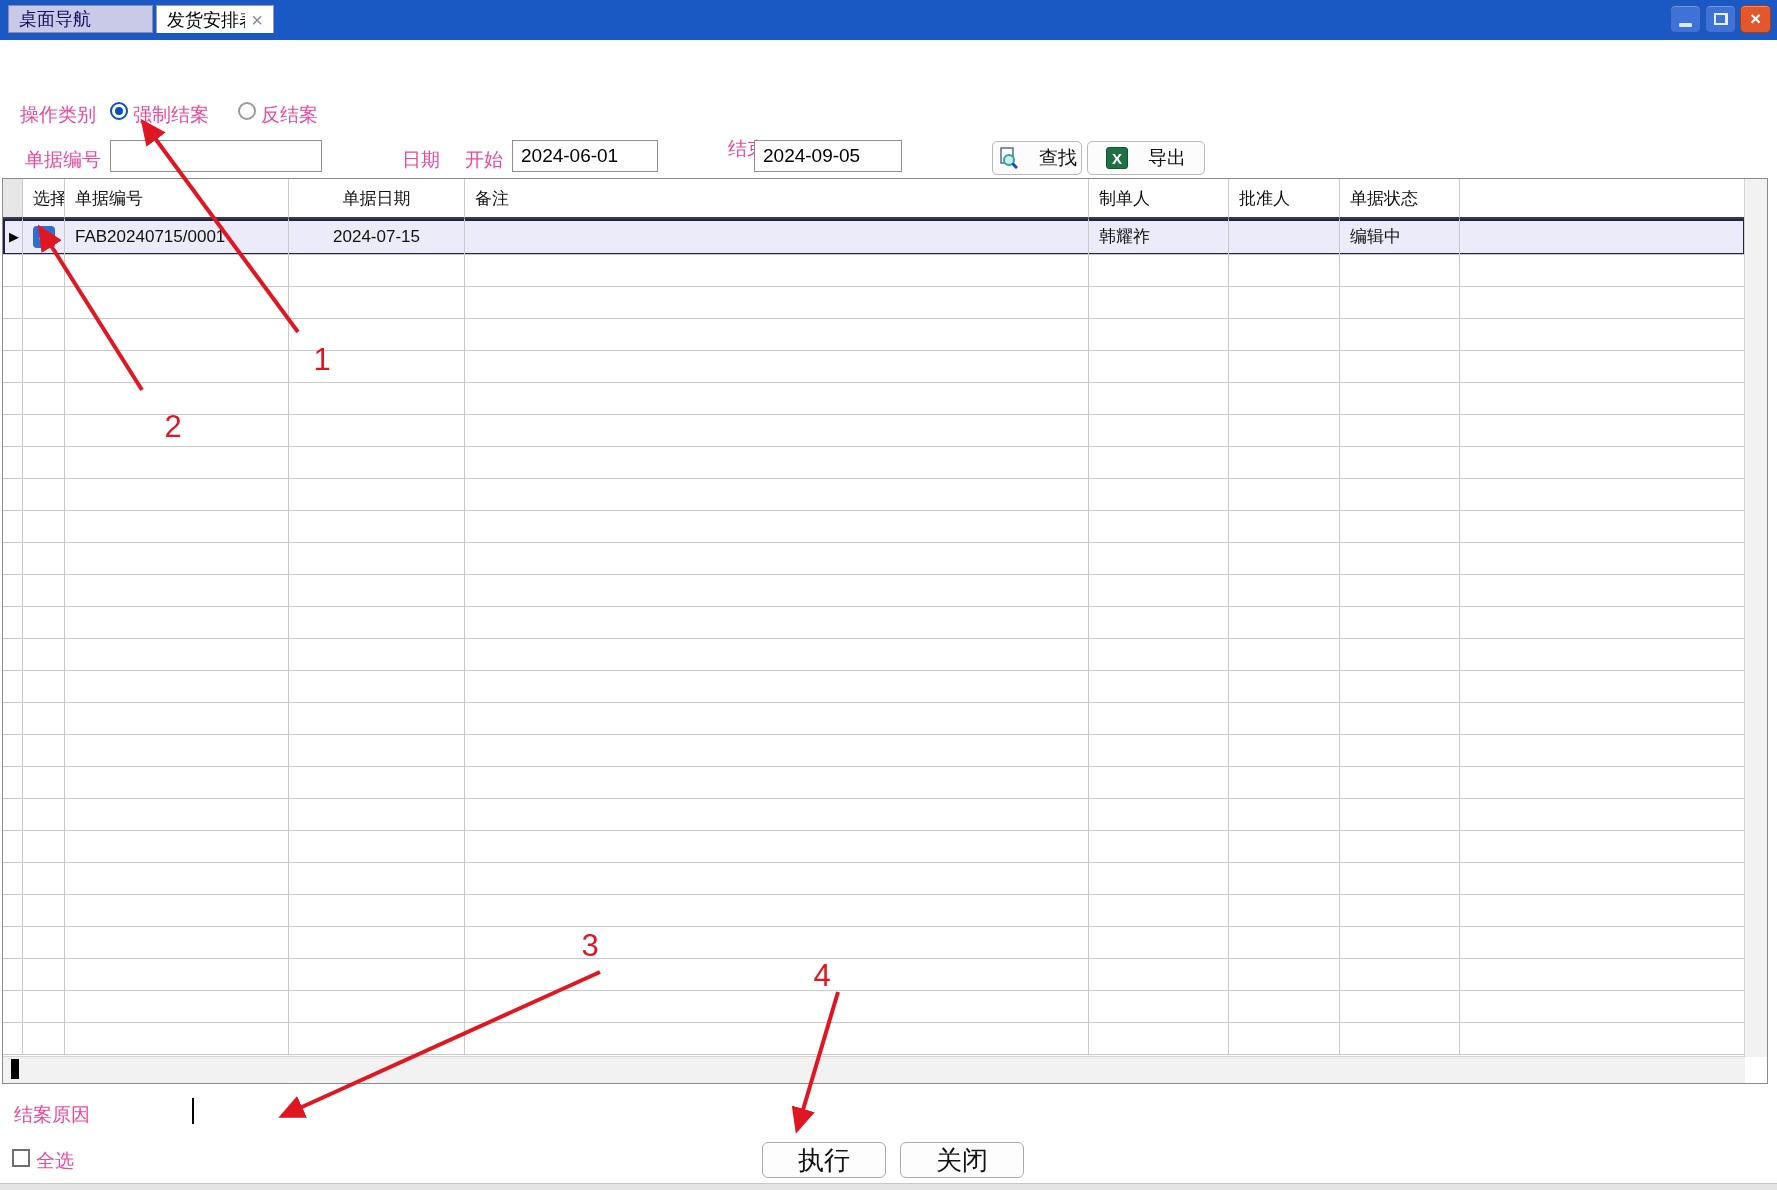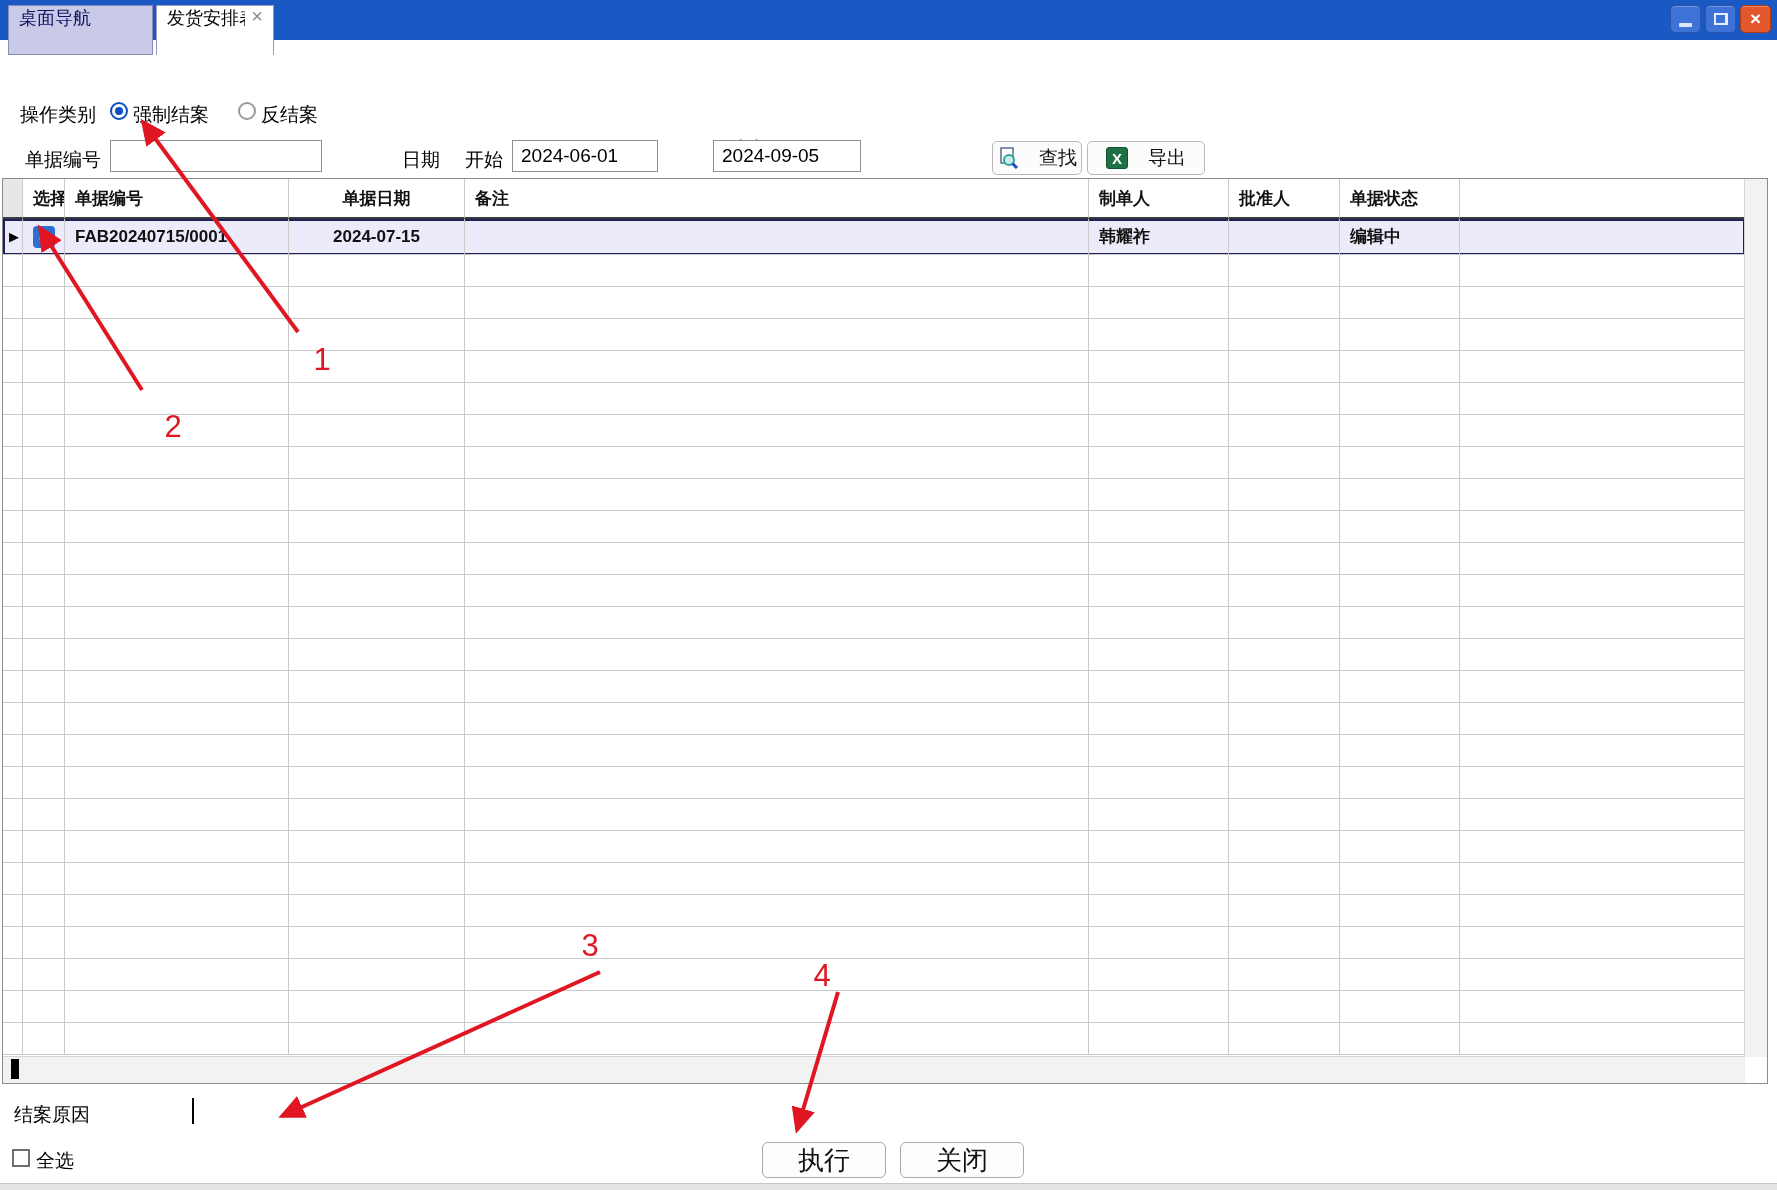--- a/index.html
+++ b/index.html
@@ -1,50 +1,50 @@
 <!DOCTYPE html>
 <html><head>
 <meta charset="utf-8">
 <style>
   html,body{margin:0;padding:0;background:#FFFFFF;}
   body{font-family:"Liberation Sans","DejaVu Sans",sans-serif;color:#111;}
   #app{position:relative;width:1777px;height:1190px;background:#FFF;overflow:hidden;}
 
   
   .tabbar{position:absolute;left:0;top:0;width:1777px;height:40px;background:#1A58C4;}
-  .tab{position:absolute;top:5px;height:50px;display:flex;align-items:flex-start;padding:0 10px;
+  .tab{position:absolute;top:5px;height:28px;display:flex;align-items:center;padding:0 10px;
        font-size:18px;box-sizing:border-box;}
   .tab.inactive{left:8px;width:145px;background:#C9C9E8;color:#101060;border:1px solid #8A8AB8;}
   .tab.active{left:156px;width:118px;background:#FFFFFF;color:#000;border:1px solid #9A9AC0;border-bottom:none;}
   .tab .lbl{white-space:nowrap;overflow:hidden;}
   .tabclose{margin-left:6px;color:#8A8A9A;font-size:20px;line-height:20px;}
   .wincontrols{position:absolute;right:6px;top:5px;display:flex;gap:4px;}
   .winbtn{width:31px;height:28px;border-radius:5px;display:flex;align-items:center;justify-content:center;box-sizing:border-box;}
   .winbtn.blue{background:#3E72D6;border:1px solid #2A55A8;box-shadow:inset 0 1px 0 #6D96E4;}
   .winbtn.red{background:#E2572B;border:1px solid #AC3A12;box-shadow:inset 0 1px 0 #F08B62;color:#FFF;font-weight:bold;font-size:19px;}
   .glyph-min{display:block;width:13px;height:4px;background:#DCE6F8;border-radius:1px;margin-top:12px;}
   .glyph-rest{position:relative;display:block;width:14px;height:12px;}
   .glyph-rest:before{content:"";position:absolute;right:0;top:0;width:9px;height:8px;border:2px solid #E8EEFB;}
   .glyph-rest:after{content:"";position:absolute;left:0;bottom:0;width:9px;height:8px;border:2px solid #E8EEFB;background:#3E72D6;}
 
   
-  .flabel{position:absolute;font-size:19px;color:#000000;}
+  .flabel{position:absolute;font-size:19px;color:#ec4899;}
   .radio{position:absolute;width:18px;height:18px;border-radius:50%;box-sizing:border-box;background:#FFF;}
   .radio.on{border:2px solid #0B4FC4;}
   .radio.on:after{content:"";position:absolute;left:3px;top:3px;width:8px;height:8px;border-radius:50%;background:#0B4FC4;}
   .radio.off{border:2px solid #9A9A9A;}
   .tinput{position:absolute;box-sizing:border-box;border:1px solid #8F8F8F;background:#FFF;
           font-size:19px;font-family:inherit;padding:0 8px;color:#000;}
   .toolbtn{position:absolute;height:34px;box-sizing:border-box;border:1px solid #B9B9B9;border-radius:5px;
            background:#FCFCFC;display:flex;align-items:center;justify-content:center;gap:20px;font-size:19px;}
   .xlicon{width:20px;height:20px;background:#1E7145;border:1px solid #145231;border-radius:3px;color:#FFF;
           font-weight:bold;font-size:15px;display:flex;align-items:center;justify-content:center;}
 
   
-  .tablewrap{position:absolute;left:2px;top:178px;width:1764px;height:904px;border:1px solid #8C8C8C;background:#FFF;font-weight:bold;}
+  .tablewrap{position:absolute;left:2px;top:178px;width:1764px;height:904px;border:1px solid #8C8C8C;background:#FFF;}
   .gridarea{position:absolute;left:0;top:0;width:1742px;height:878px;overflow:hidden;}
   .grid-row{display:grid;grid-template-columns:20px 42px 224px 176px 624px 140px 111px 120px 285px;}
   .grid-row > div{border-right:1px solid #C9C9C9;border-bottom:1px solid #C9C9C9;box-sizing:border-box;
                   overflow:hidden;white-space:nowrap;}
   .hrow{height:40px;font-size:17px;}
   .hrow > div{display:flex;align-items:center;padding-left:10px;border-bottom:2px solid #3C3C3C;}
   .hrow > div.ind{background:#E7E7E7;padding-left:0;}
   .hrow > div.ctr{justify-content:center;padding-left:0;}
   .drow{height:36px;font-size:17px;background:#EBEBF9;box-shadow:inset 0 0 0 2px #20205A;position:relative;}
   .drow > div{display:flex;align-items:center;padding-left:10px;}
@@ -101,21 +101,21 @@
   <div class="radio off" style="left:238px;top:102px;"></div>
   <div class="flabel" style="left:261px;top:102px;">反结案</div>
 
   <div class="flabel" style="left:25px;top:147px;">单据编号</div>
   <input class="tinput" style="left: 110px; top: 140px; width: 212px; height: 32px;" value="">
 
   <div class="flabel" style="left:402px;top:147px;">日期</div>
   <div class="flabel" style="left:465px;top:147px;">开始</div>
   <input class="tinput" style="left: 512px; top: 140px; width: 146px; height: 32px;" value="2024-06-01">
   <div class="flabel" style="left:707px;top:136px;margin-left:21px;">结束</div>
-  <input class="tinput" style="left: 713px; top: 140px; width: 148px; height: 32px;" value="2024-09-05">
+  <input class="tinput" style="left: 754px; top: 140px; width: 148px; height: 32px;" value="2024-09-05">
 
   <div class="toolbtn" style="left:992px;top:141px;width:90px;">
     <svg width="22" height="22" viewBox="0 0 22 22">
       <rect x="4" y="1" width="12" height="15" fill="#FFF" stroke="#5A6B8C" stroke-width="1.5"></rect>
       <circle cx="12" cy="13" r="5" fill="#CDEDEA" stroke="#2AA5A0" stroke-width="2"></circle>
       <line x1="15.5" y1="16.5" x2="20" y2="21" stroke="#2244CC" stroke-width="3"></line>
     </svg>
     <span>查找</span>
   </div>
   <div class="toolbtn" style="left:1087px;top:141px;width:118px;">

